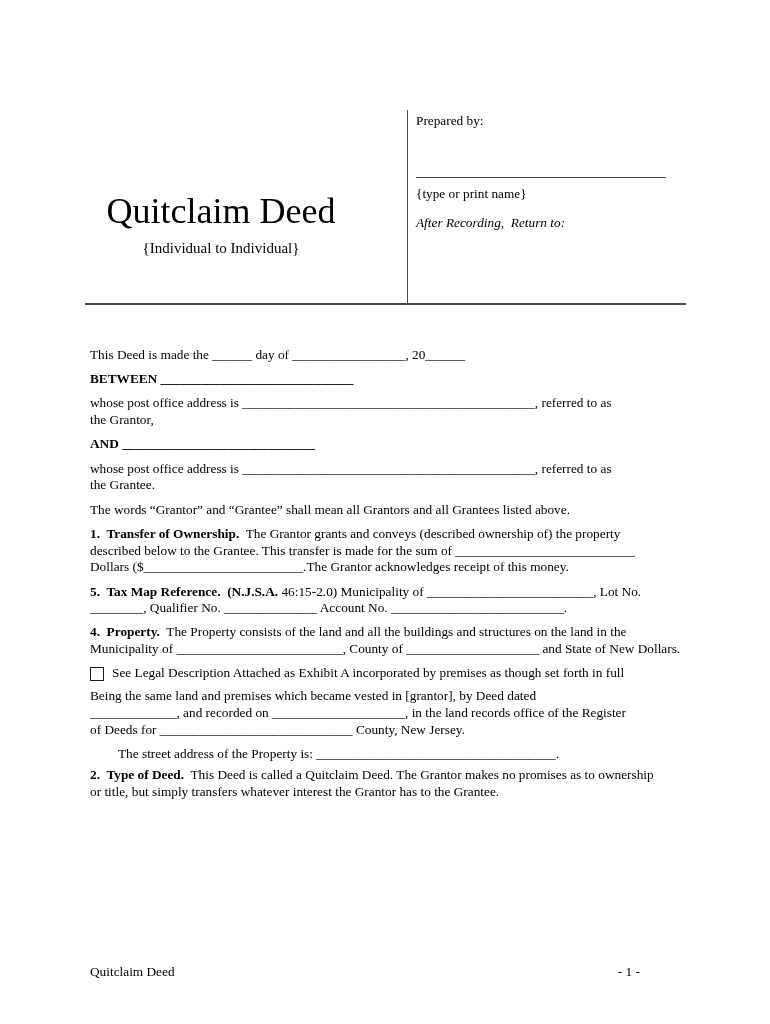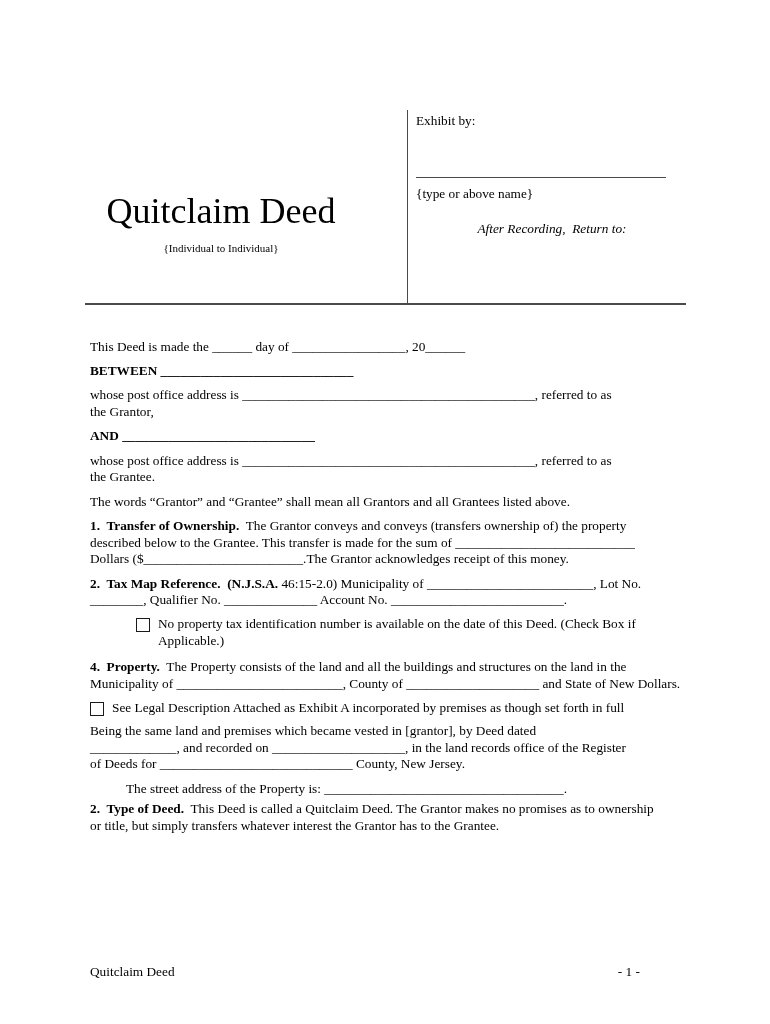--- a/index.html
+++ b/index.html
@@ -30,44 +30,44 @@
     left: 90px; top: 192px;
     width: 262px;
     text-align: center;
   }
   .doc-title {
     font-size: 36px;
     line-height: 38px;
     white-space: pre;
   }
   .doc-subtitle {
-    font-size: 11px;
+    font-size: 15px;
     line-height: 17px;
     margin-top: 10px;
     white-space: pre;
   }
   .prepared-block {
     position: absolute;
     left: 416px; top: 112px;
     width: 272px;
     font-size: 13.3px;
     line-height: 17px;
   }
   .prepared-block > div { white-space: pre; }
   .sign-line {
     width: 250px; height: 0;
     border-top: 1.5px solid #4a4a4a;
     margin-top: 48px;
   }
   .type-print { margin-top: 7px; }
-  .after-recording { margin-top: 18px; font-style: italic; text-align: center; }
+  .after-recording { margin-top: 12px; font-style: italic; }
   
   .body {
     position: absolute;
-    left: 90px; top: 339px;
+    left: 90px; top: 347px;
     width: 612px;
     font-size: 13.3px;
     line-height: 16.8px;
   }
   .para {
     margin: 0 0 7.4px 0;
     white-space: pre;
   }
   .b { font-weight: bold; }
   .checkrow {
@@ -79,21 +79,21 @@
   .box {
     flex: 0 0 auto;
     width: 12px; height: 12px;
     border: 1.5px solid #1a1a1a;
     margin: 2px 8px 0 0;
     background: #ffffff;
   }
   .cb-tax { margin: 2px 0 9px 46px; }
   .cb-legal { margin-bottom: 6px; }
   .vesting { }
-  .street { margin: 3px 0 4px 36px; }
+  .street { margin: 3px 0 4px 28px; }
   
   .footer {
     position: absolute;
     left: 90px; right: 84px; top: 963px;
     display: flex;
     justify-content: space-between;
     font-size: 13.3px;
     line-height: 17px;
   }
   .footer .page-num { padding-right: 46px; }
@@ -105,54 +105,49 @@
 
   <div class="vline"></div>
   <div class="hrule"></div>
 
   <div class="title-block">
     <div class="doc-title">Quitclaim Deed</div>
     <div class="doc-subtitle">{Individual to Individual}</div>
   </div>
 
   <div class="prepared-block">
-    <div>Exhibit by:</div>
+    <div>Prepared by:</div>
     <div class="sign-line"></div>
-    <div class="type-print">{type or above name}</div>
+    <div class="type-print">{type or print name}</div>
     <div class="after-recording">After Recording,  Return to:</div>
   </div>
 
   <div class="body">
 
     <p class="para">This Deed is made the ______ day of _________________, 20______</p>
 
     <p class="para b">BETWEEN _____________________________</p>
 
     <p class="para">whose post office address is ____________________________________________, referred to as
 the Grantor,</p>
 
     <p class="para b">AND _____________________________</p>
 
     <p class="para">whose post office address is ____________________________________________, referred to as
 the Grantee.</p>
 
     <p class="para">The words “Grantor” and “Grantee” shall mean all Grantors and all Grantees listed above.</p>
 
-    <p class="para"><span class="b">1.  Transfer of Ownership.</span><span>  The Grantor conveys and conveys (transfers ownership of) the property
+    <p class="para"><span class="b">1.  Transfer of Ownership.</span><span>  The Grantor grants and conveys (described ownership of) the property
 described below to the Grantee. This transfer is made for the sum of ___________________________
 Dollars ($________________________.The Grantor acknowledges receipt of this money.</span></p>
 
-    <p class="para"><span class="b">2.  Tax Map Reference.  (N.J.S.A.</span><span> 46:15-2.0) Municipality of _________________________, Lot No.
+    <p class="para"><span class="b">5.  Tax Map Reference.  (N.J.S.A.</span><span> 46:15-2.0) Municipality of _________________________, Lot No.
 ________, Qualifier No. ______________ Account No. __________________________.</span></p>
 
-    <div class="checkrow cb-tax">
-      <span class="box"></span>
-      <span class="label">No property tax identification number is available on the date of this Deed. (Check Box if
-Applicable.)</span>
-    </div>
 
     <p class="para"><span class="b">4.  Property.</span><span>  The Property consists of the land and all the buildings and structures on the land in the
 Municipality of _________________________, County of ____________________ and State of New Dollars.</span></p>
 
     <div class="checkrow cb-legal">
       <span class="box"></span>
       <span class="label">See Legal Description Attached as Exhibit A incorporated by premises as though set forth in full</span>
     </div>
 
 

